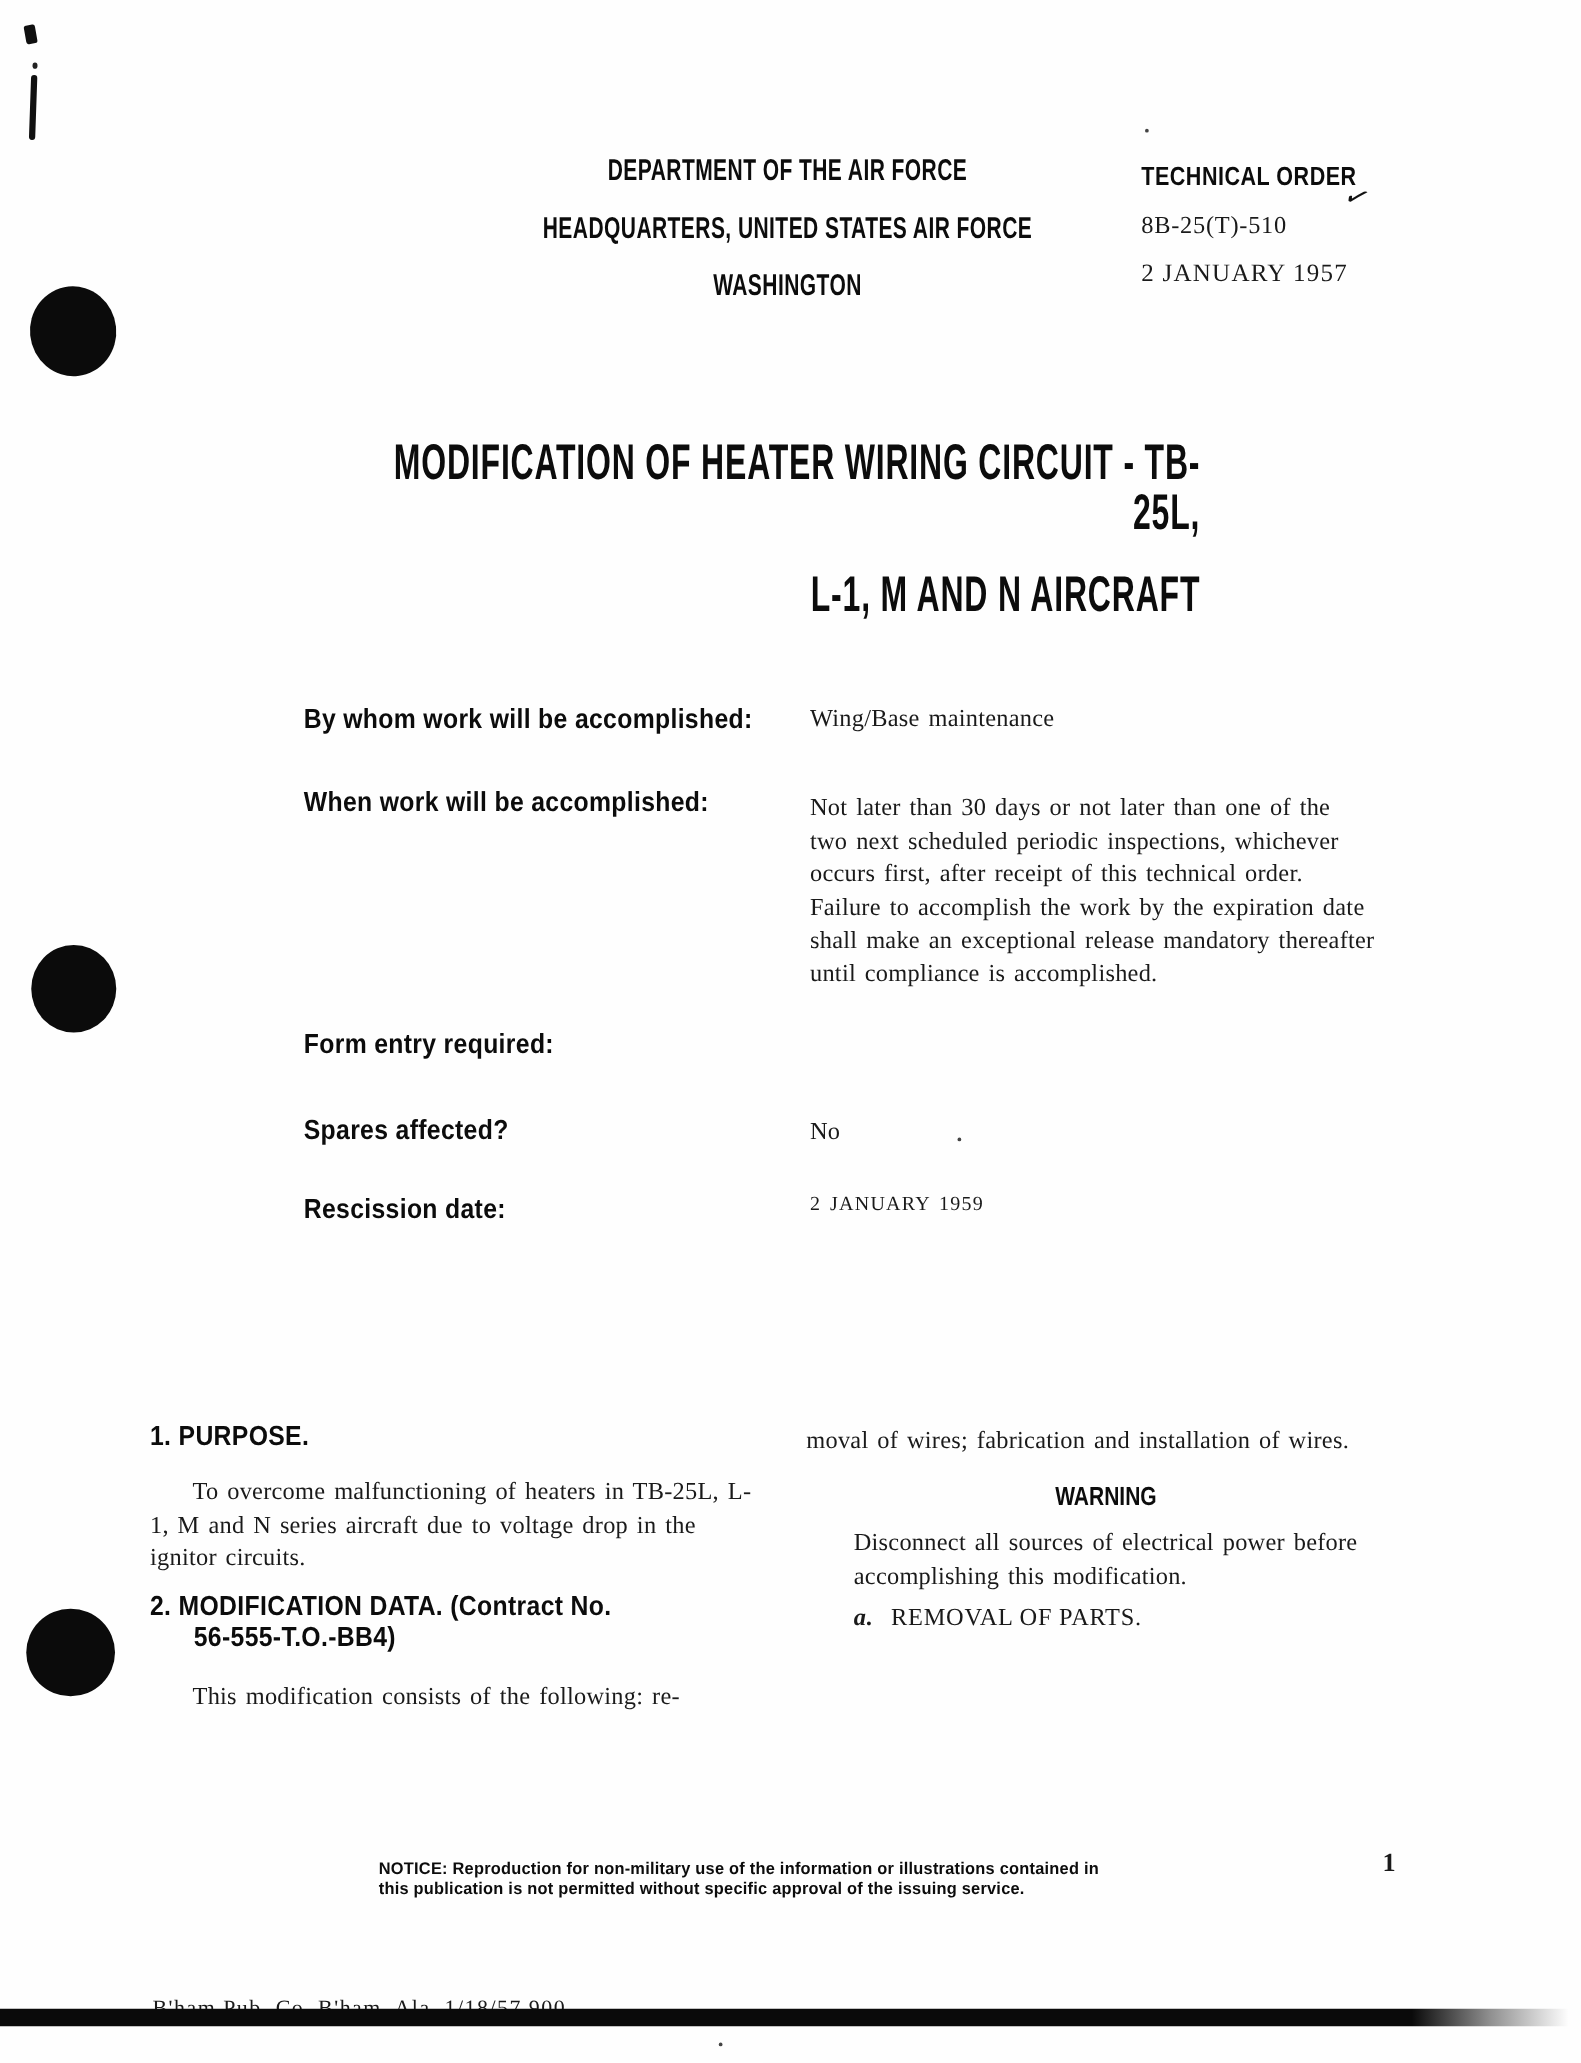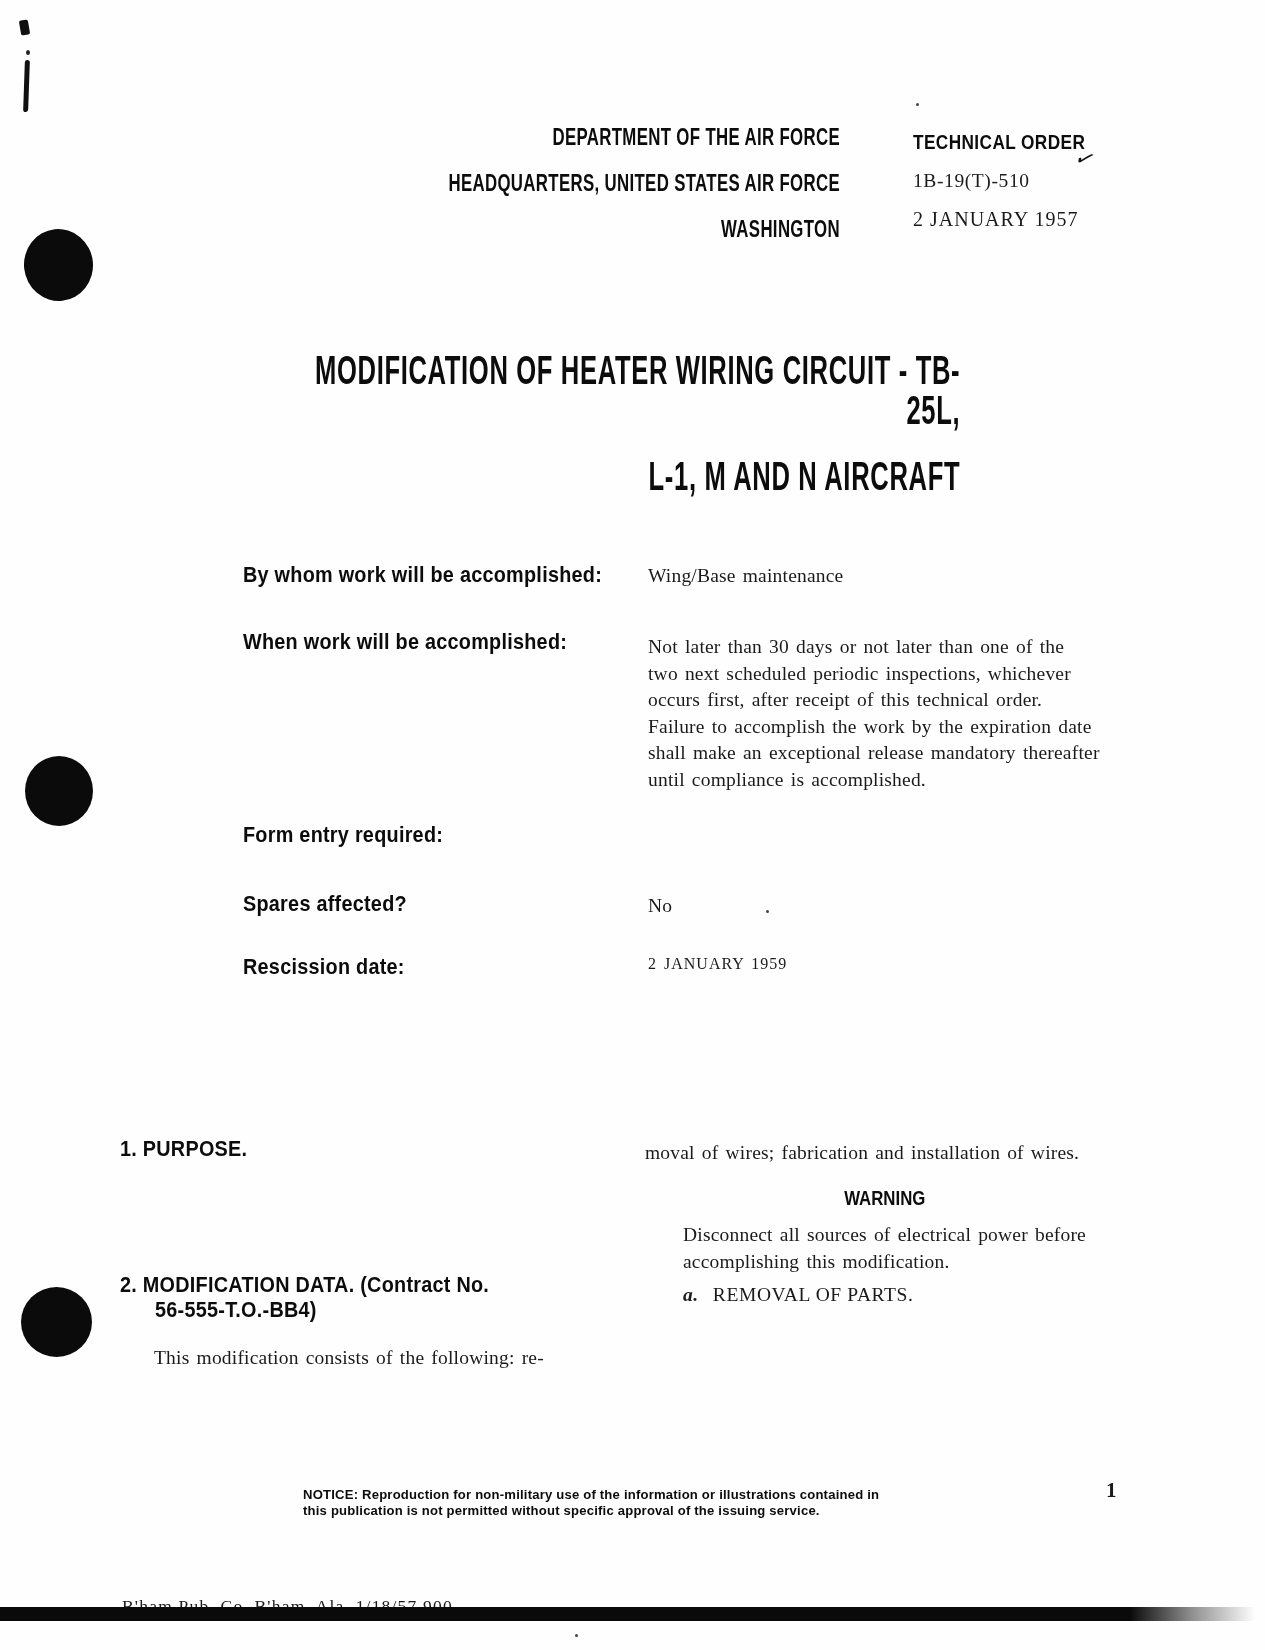--- a/index.html
+++ b/index.html
@@ -16,21 +16,21 @@
   .gothic{
     font-family:"Liberation Sans", sans-serif;
     font-weight:800;
     color:#0c0c0c;
   }
   .serif{
     font-family:"Liberation Serif", serif;
     color:#1a1a1a;
   }
   
-  .hdr-left{left:330px;top:114px;width:600px;text-align:right;font-size:24px;line-height:46px;letter-spacing:.5px;}
+  .hdr-left{left:330px;top:114px;width:600px;text-align:center;font-size:24px;line-height:46px;letter-spacing:.5px;}
   .hdr-left div{transform:scaleX(.70);}
   .hdr-right{left:913px;top:130px;width:260px;}
   .to-label{font-size:21px;letter-spacing:.5px;transform:scaleX(.82);transform-origin:0 50%;}
   .to-number{font-size:19.5px;margin-top:16px;letter-spacing:.6px;}
   .to-date{font-size:20px;margin-top:16px;letter-spacing:1px;}
   .check{left:1076px;top:146px;font-size:22px;color:#111;transform:rotate(18deg) skewX(-10deg);font-family:"DejaVu Sans",sans-serif;}
   
   .title-wrap{left:132px;top:350px;width:1010px;text-align:right;}
   .title-l1{font-size:40px;line-height:1;letter-spacing:1px;transform:scaleX(.64);}
   .title-l2{font-size:40px;line-height:1;letter-spacing:1px;margin-top:26px;transform:scaleX(.64);}
@@ -80,21 +80,21 @@
   <div class="abs speck speck3"></div>
 
   <div class="abs gothic hdr-left">
     <div>DEPARTMENT OF THE AIR FORCE</div>
     <div>HEADQUARTERS, UNITED STATES AIR FORCE</div>
     <div>WASHINGTON</div>
   </div>
 
   <div class="abs hdr-right">
     <div class="gothic to-label">TECHNICAL ORDER</div>
-    <div class="serif to-number">1B-19(T)-510</div>
+    <div class="serif to-number">8B-25(T)-510</div>
     <div class="serif to-date">2 JANUARY 1957</div>
   </div>
   <div class="abs check">✓</div>
 
   <div class="abs title-wrap">
     <div class="gothic title-l1">MODIFICATION OF HEATER WIRING CIRCUIT - TB-25L,</div>
     <div class="gothic title-l2">L-1, M AND N AIRCRAFT</div>
   </div>
 
   <div class="abs gothic flabel" style="top:562px;">By whom work will be accomplished:</div>
@@ -105,20 +105,21 @@
 
   <div class="abs gothic flabel" style="top:822px;">Form entry required:</div>
 
   <div class="abs gothic flabel" style="top:891px;">Spares affected?</div>
   <div class="abs serif fvalue" style="top:893px;width:200px;">No</div>
 
   <div class="abs gothic flabel" style="top:954px;">Rescission date:</div>
   <div class="abs serif fvalue" style="top:951px;width:300px;font-size:16px;letter-spacing:1px;">2 JANUARY 1959</div>
 
   <div class="abs gothic sec-head" style="left:120px;top:1136px;">1.  PURPOSE.</div>
+  <div class="abs serif body-p indent" style="left:120px;top:1181px;width:486px;">To overcome malfunctioning of heaters in TB-25L, L-1, M and N series aircraft due to voltage drop in the ignitor circuits.</div>
 
   <div class="abs gothic sec-head" style="left:120px;top:1272px;">2.  MODIFICATION DATA.  (Contract No.</div>
   <div class="abs gothic sec-head" style="left:155px;top:1297px;">56-555-T.O.-BB4)</div>
   <div class="abs serif body-p indent" style="left:120px;top:1345px;width:505px;">This modification consists of the following: re-</div>
 
   <div class="abs serif body-p" style="left:645px;top:1140px;width:505px;">moval of wires; fabrication and installation of wires.</div>
 
   <div class="abs gothic warn-head">
     <span>WARNING</span>
   </div>

